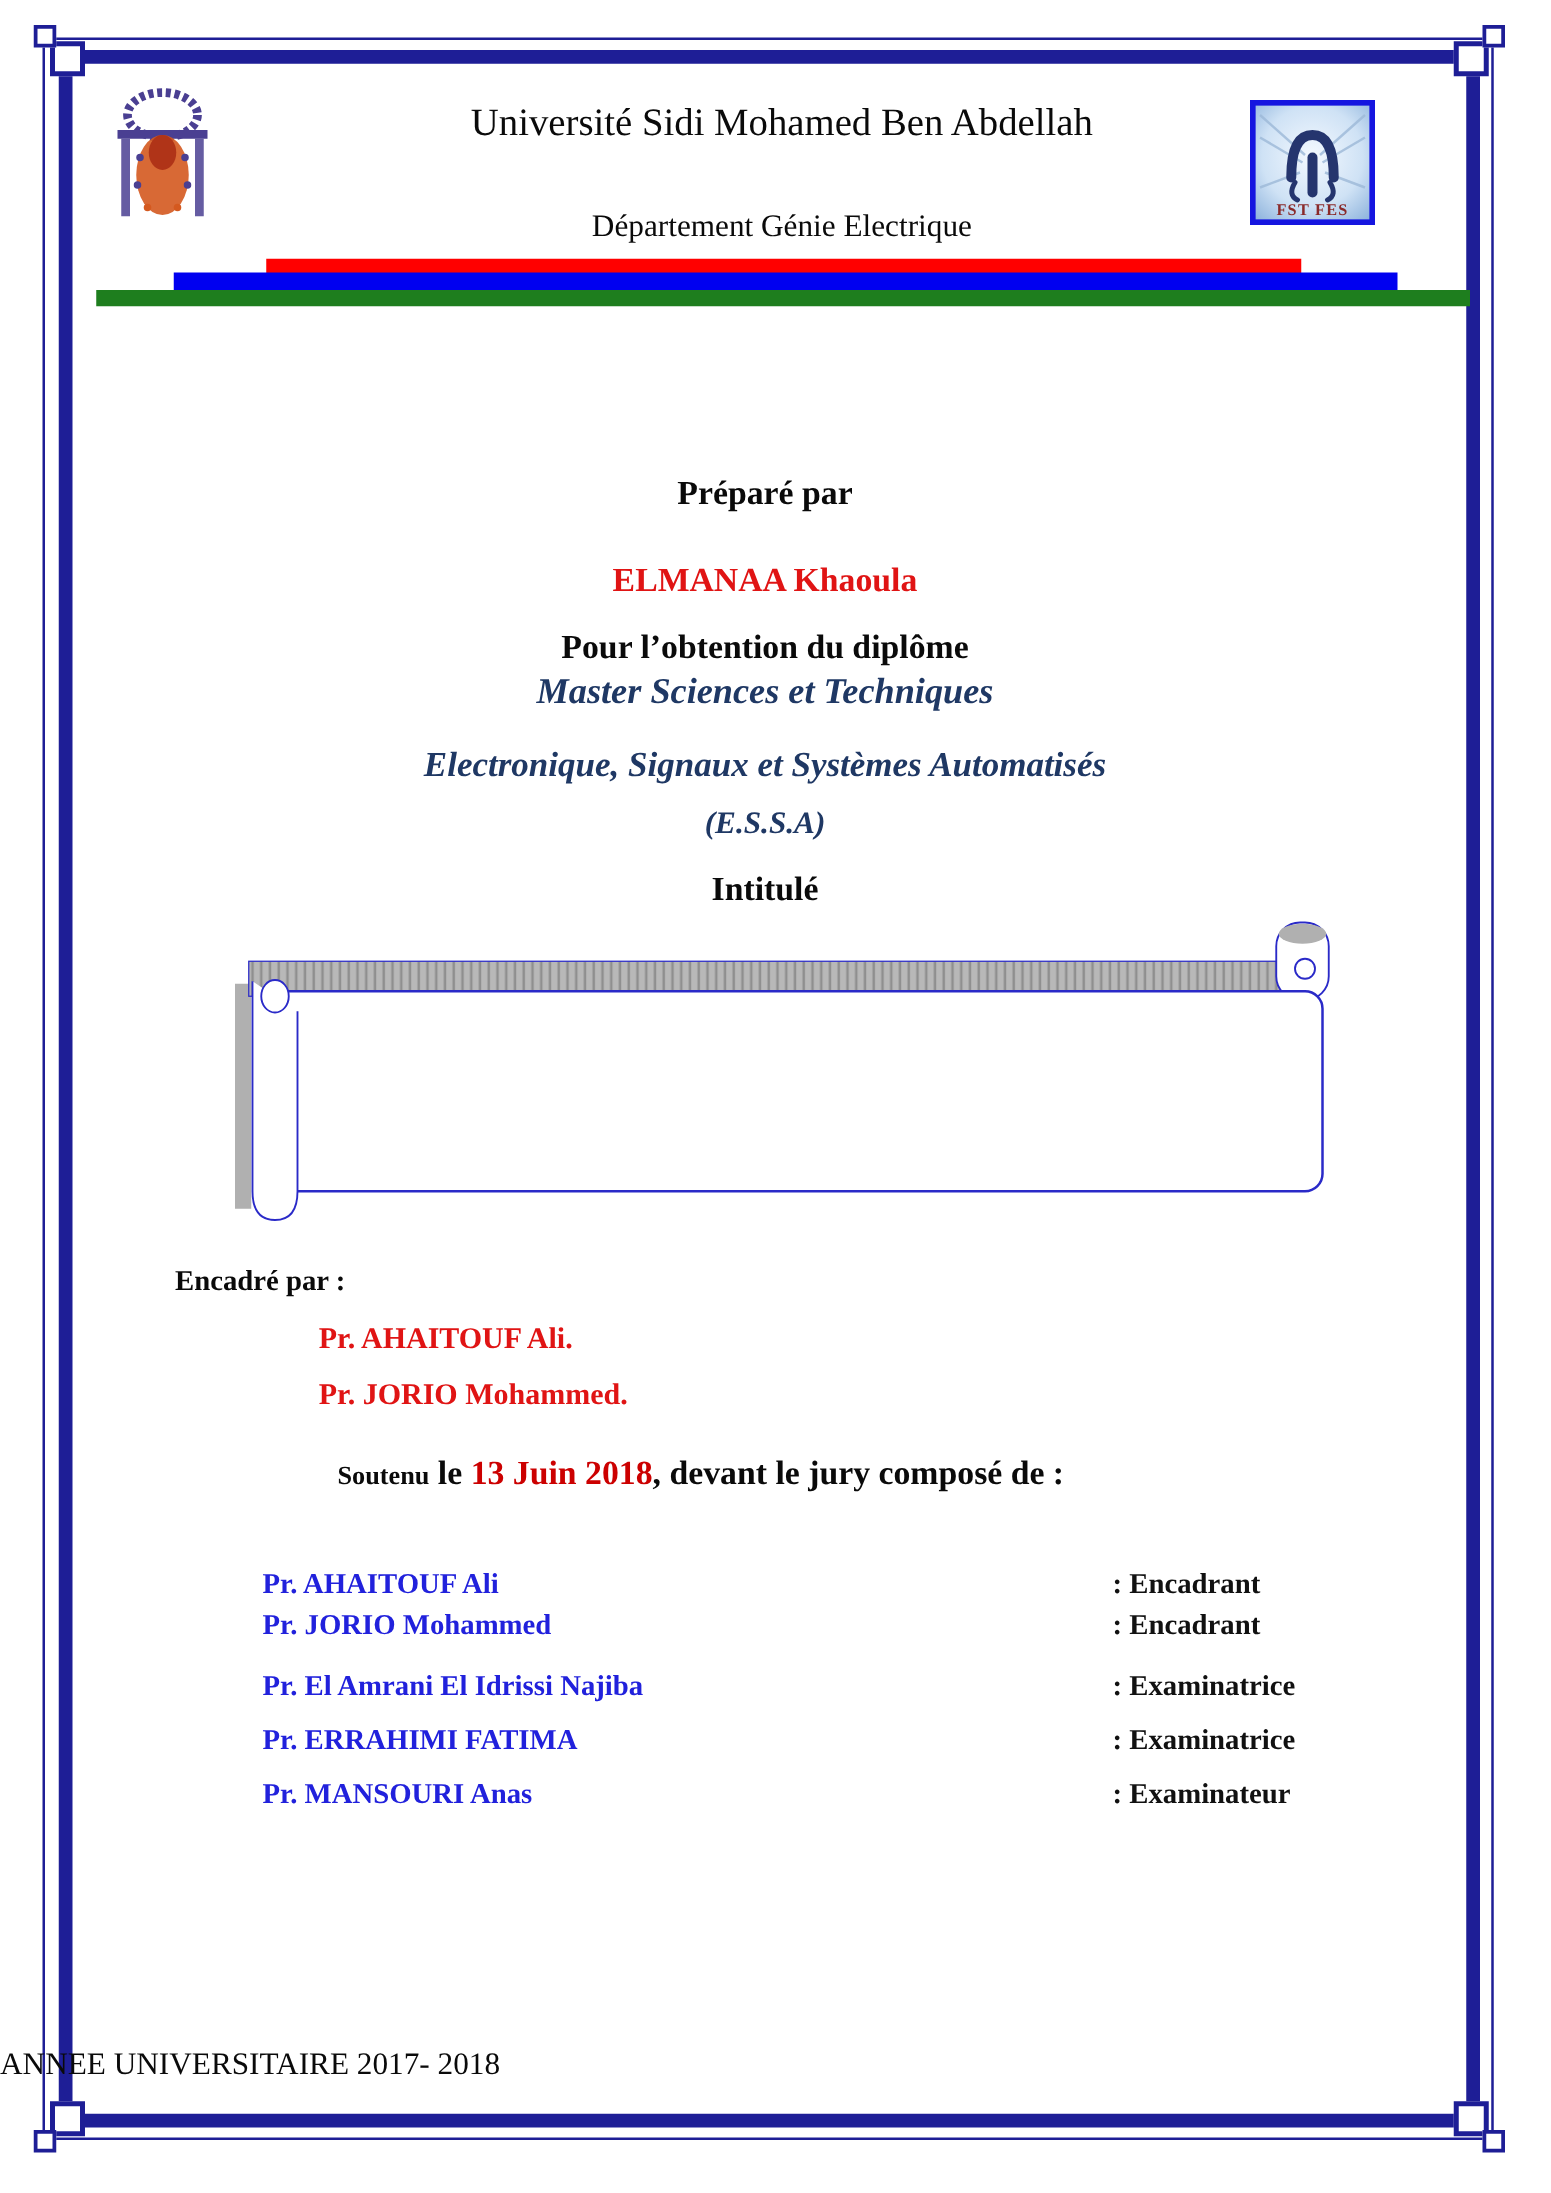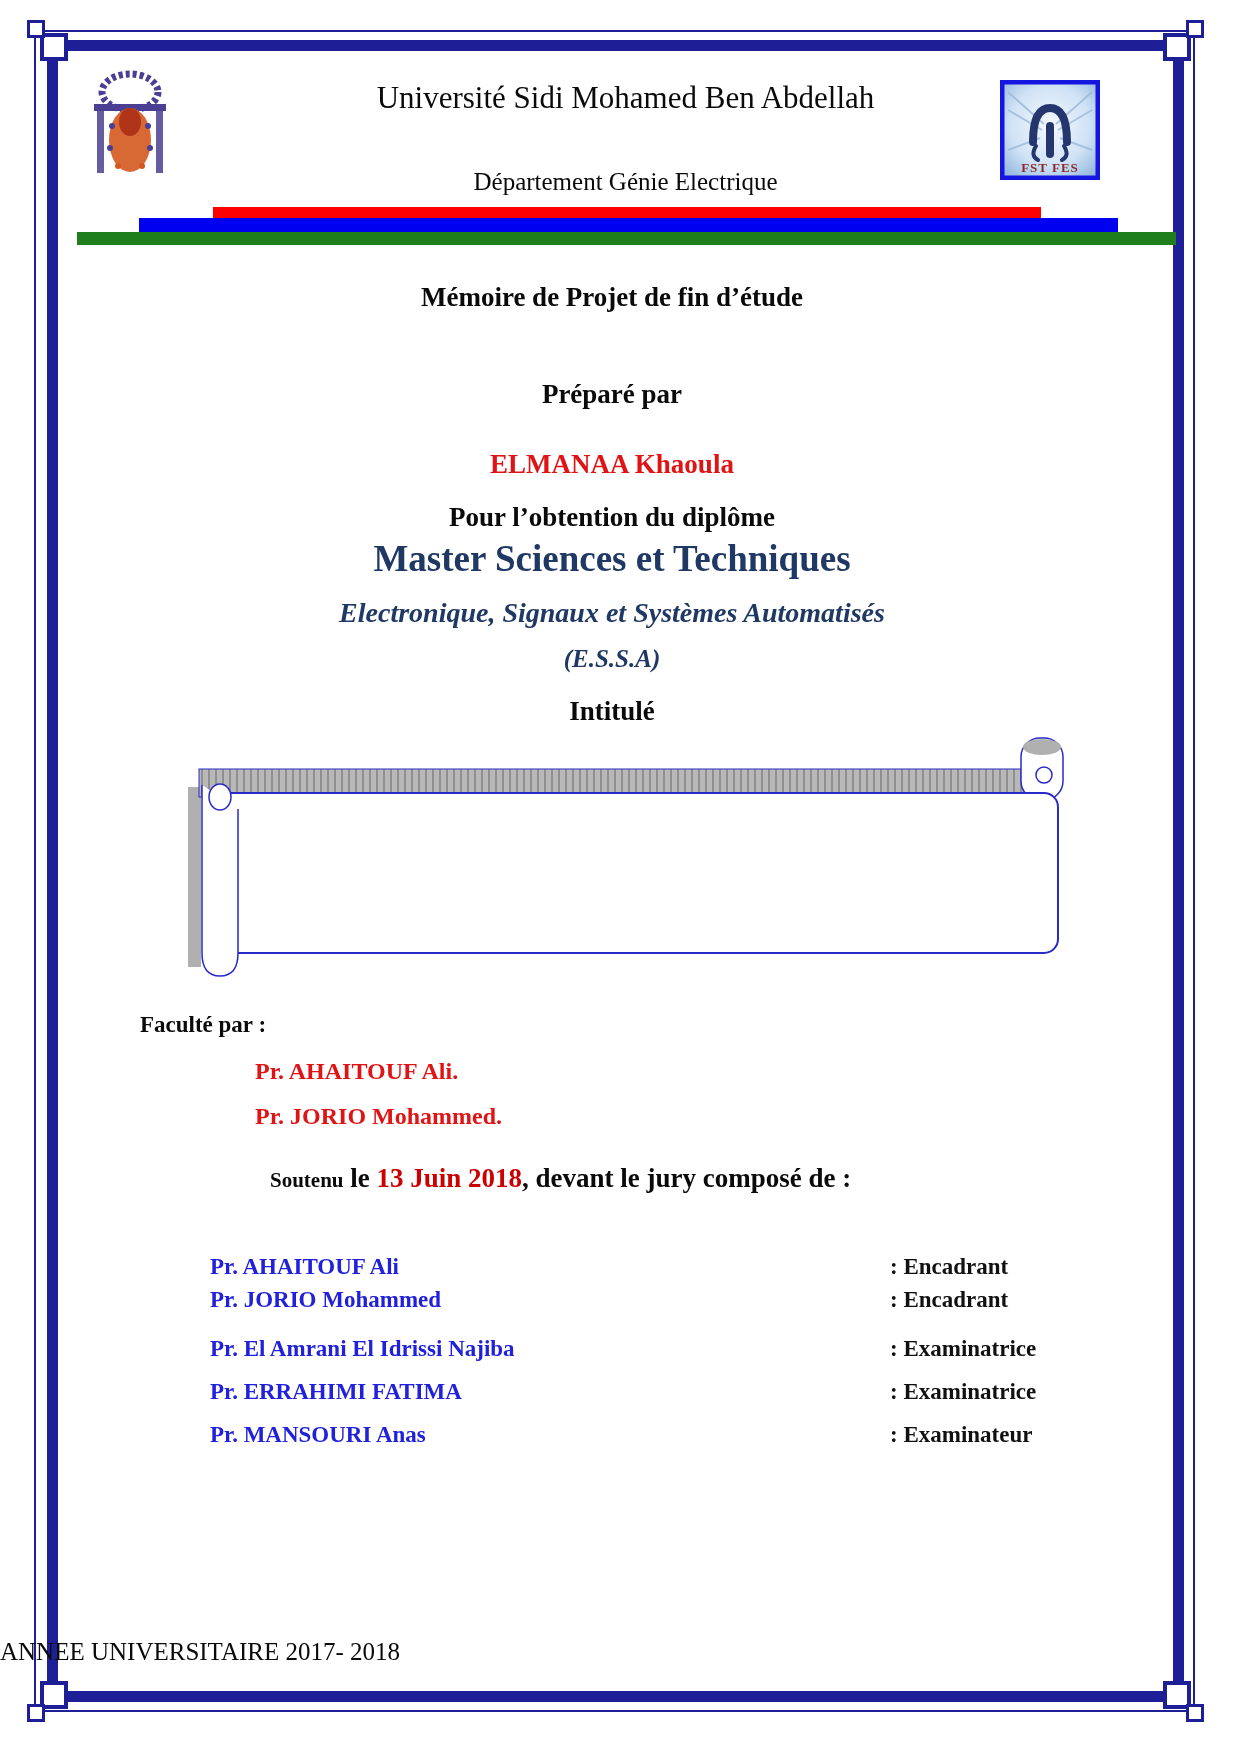--- a/index.html
+++ b/index.html
@@ -38,21 +38,21 @@
   .bar{position:absolute;}
   .bar-red{left:213px;top:207px;width:828px;height:13px;background:#ff0000;}
   .bar-blue{left:139px;top:218px;width:979px;height:14px;background:#0000f0;}
   .bar-green{left:77px;top:232px;width:1099px;height:13px;background:#1e7e1e;}
   
   .cline{position:absolute;left:0;right:17px;text-align:center;white-space:nowrap;}
   .memoire{top:282px;font-size:27px;font-weight:bold;}
   .prepare{top:379px;font-size:27px;font-weight:bold;}
   .author{top:449px;font-size:27px;font-weight:bold;color:var(--text-red);}
   .diplome{top:502px;font-size:27px;font-weight:bold;text-align:center;}
-  .prog1{top:537px;font-size:37px;font-weight:bold;color:var(--prog-navy);}
+  .prog1{top:537px;font-size:29px;font-weight:bold;font-style:italic;color:var(--prog-navy);}
   .prog2{top:597px;font-size:28px;font-weight:bold;font-style:italic;color:var(--prog-navy);}
   .essa{top:645px;font-size:25px;font-weight:bold;font-style:italic;color:var(--prog-navy);}
   .intitule{top:696px;font-size:27px;font-weight:bold;}
   
   .scroll-svg{position:absolute;left:185px;top:735px;width:880px;height:245px;}
   .scroll-text{position:absolute;left:185px;top:822px;width:810px;text-align:center;
                font-size:27px;line-height:37px;color:#161616;}
   
   .encadre{position:absolute;left:140px;top:1012px;font-size:23px;font-weight:bold;white-space:nowrap;}
   .sup{position:absolute;left:255px;font-size:24px;font-weight:bold;color:var(--text-red);white-space:nowrap;}
@@ -133,21 +133,20 @@
     </svg>
   </div>
 
   <div class="hline h1">Université Sidi Mohamed Ben Abdellah</div>
   <div class="hline h3">Département Génie Electrique</div>
 
   <div class="bar bar-red"></div>
   <div class="bar bar-blue"></div>
   <div class="bar bar-green"></div>
 
-  <div class="cline memoire">Mémoire de Projet de fin d’étude</div>
   <div class="cline prepare">Préparé par</div>
   <div class="cline author">ELMANAA Khaoula</div>
   <div class="cline diplome">Pour l’obtention du diplôme</div>
   <div class="cline prog1">Master Sciences et Techniques</div>
   <div class="cline essa">(E.S.S.A)</div>
   <div class="cline prog2">Electronique, Signaux et Systèmes Automatisés</div>
   <div class="cline intitule">Intitulé</div>
 
   <div class="scroll-svg">
     <svg width="880" height="245" viewBox="0 0 880 245" xmlns="http://www.w3.org/2000/svg">
@@ -166,21 +165,21 @@
       <ellipse cx="857" cy="12" rx="19" ry="8" fill="#b0b0b0"></ellipse>
       <circle cx="859" cy="40" r="8" fill="none" stroke="#2a2ac8" stroke-width="1.5"></circle>
 
       <rect x="27" y="58" width="846" height="160" rx="14" fill="#ffffff" stroke="#2a2ac8" stroke-width="2"></rect>
 
       <path d="M 17 50 L 17 218 Q 17 241 35 241 Q 53 241 53 218 L 53 74" fill="#ffffff" stroke="#2a2ac8" stroke-width="1.5"></path>
       <ellipse cx="35" cy="62" rx="11" ry="13" fill="#ffffff" stroke="#2a2ac8" stroke-width="1.5"></ellipse>
     </svg>
   </div>
 
-  <div class="encadre">Faculté par :</div>
+  <div class="encadre">Encadré par :</div>
   <div class="sup sup1">Pr. AHAITOUF Ali.</div>
   <div class="sup sup2">Pr. JORIO Mohammed.</div>
 
   <div class="soutenu"><span class="small">Soutenu</span><span> le </span><span class="date">13 Juin 2018</span><span>, devant le jury composé de :</span></div>
 
   <div class="jrow jr1">
     <span class="jname">Pr.  AHAITOUF Ali</span>
     <span class="jrole">: Encadrant</span>
   </div>
   <div class="jrow jr2">

